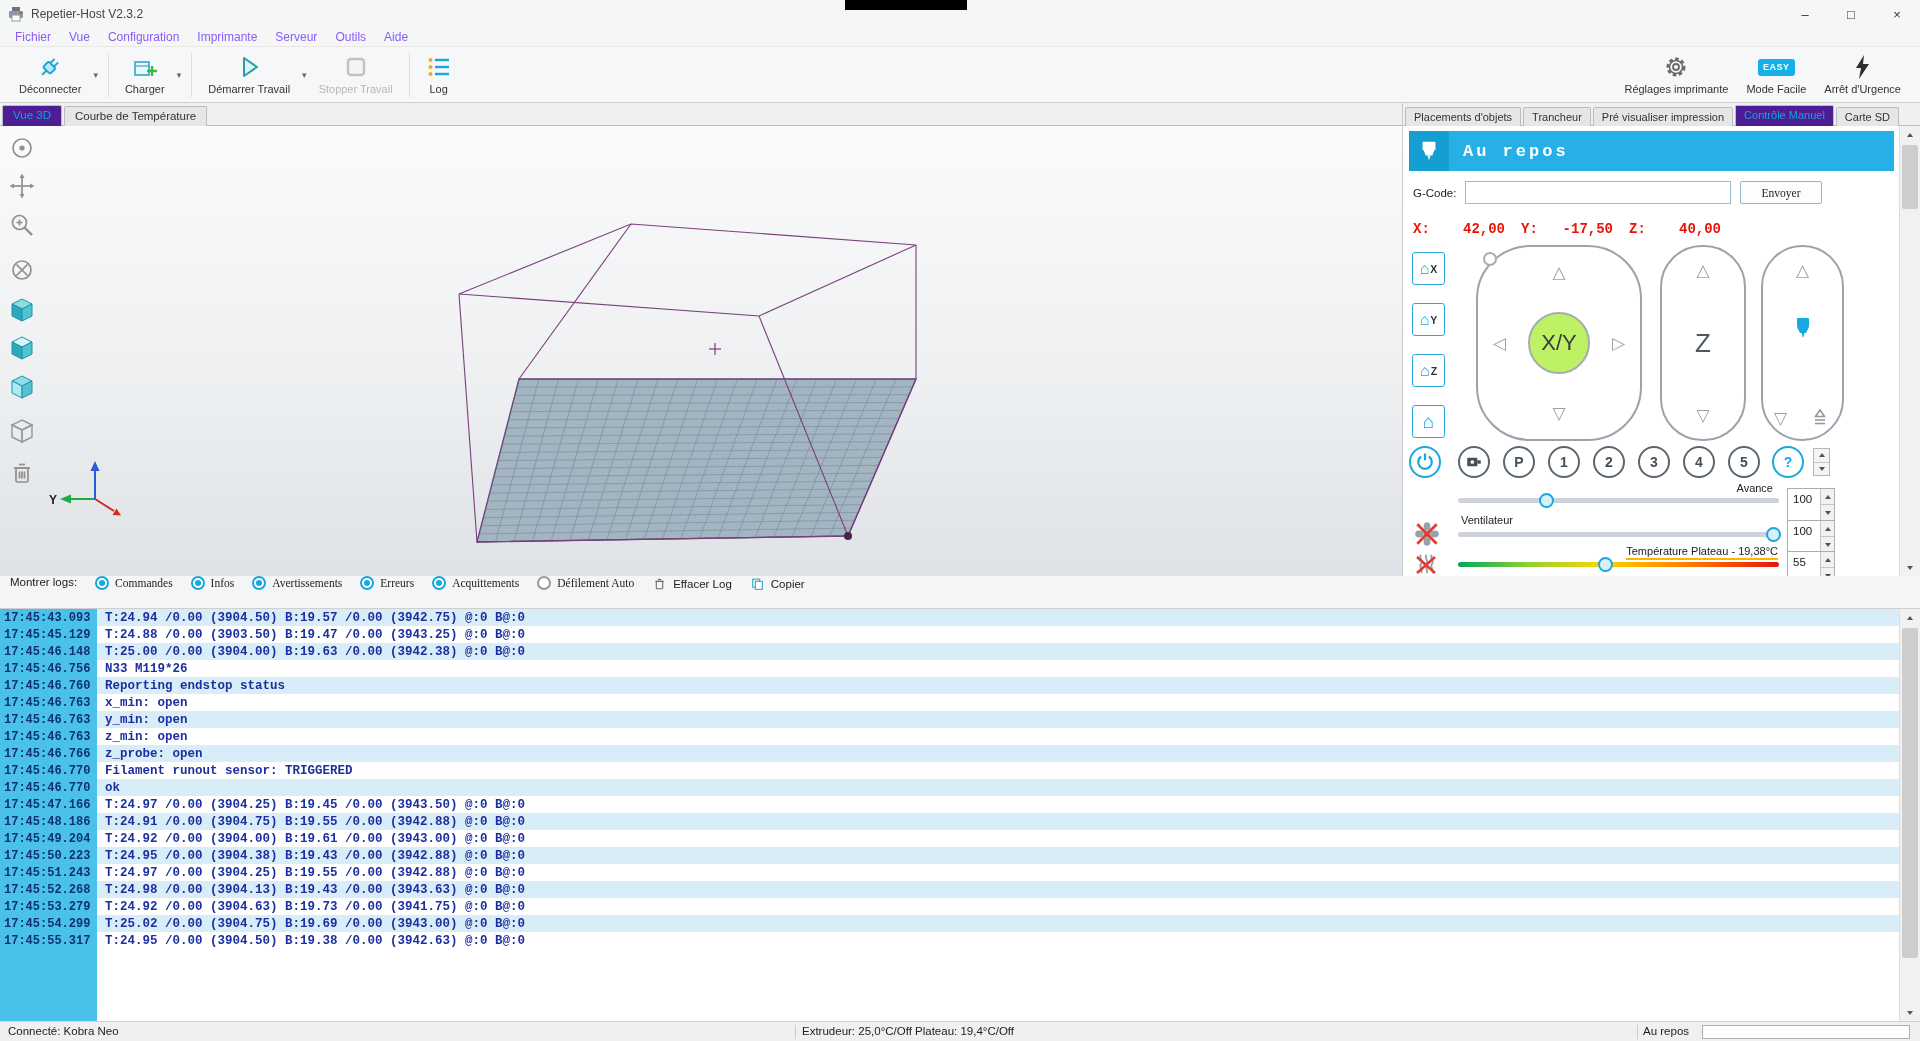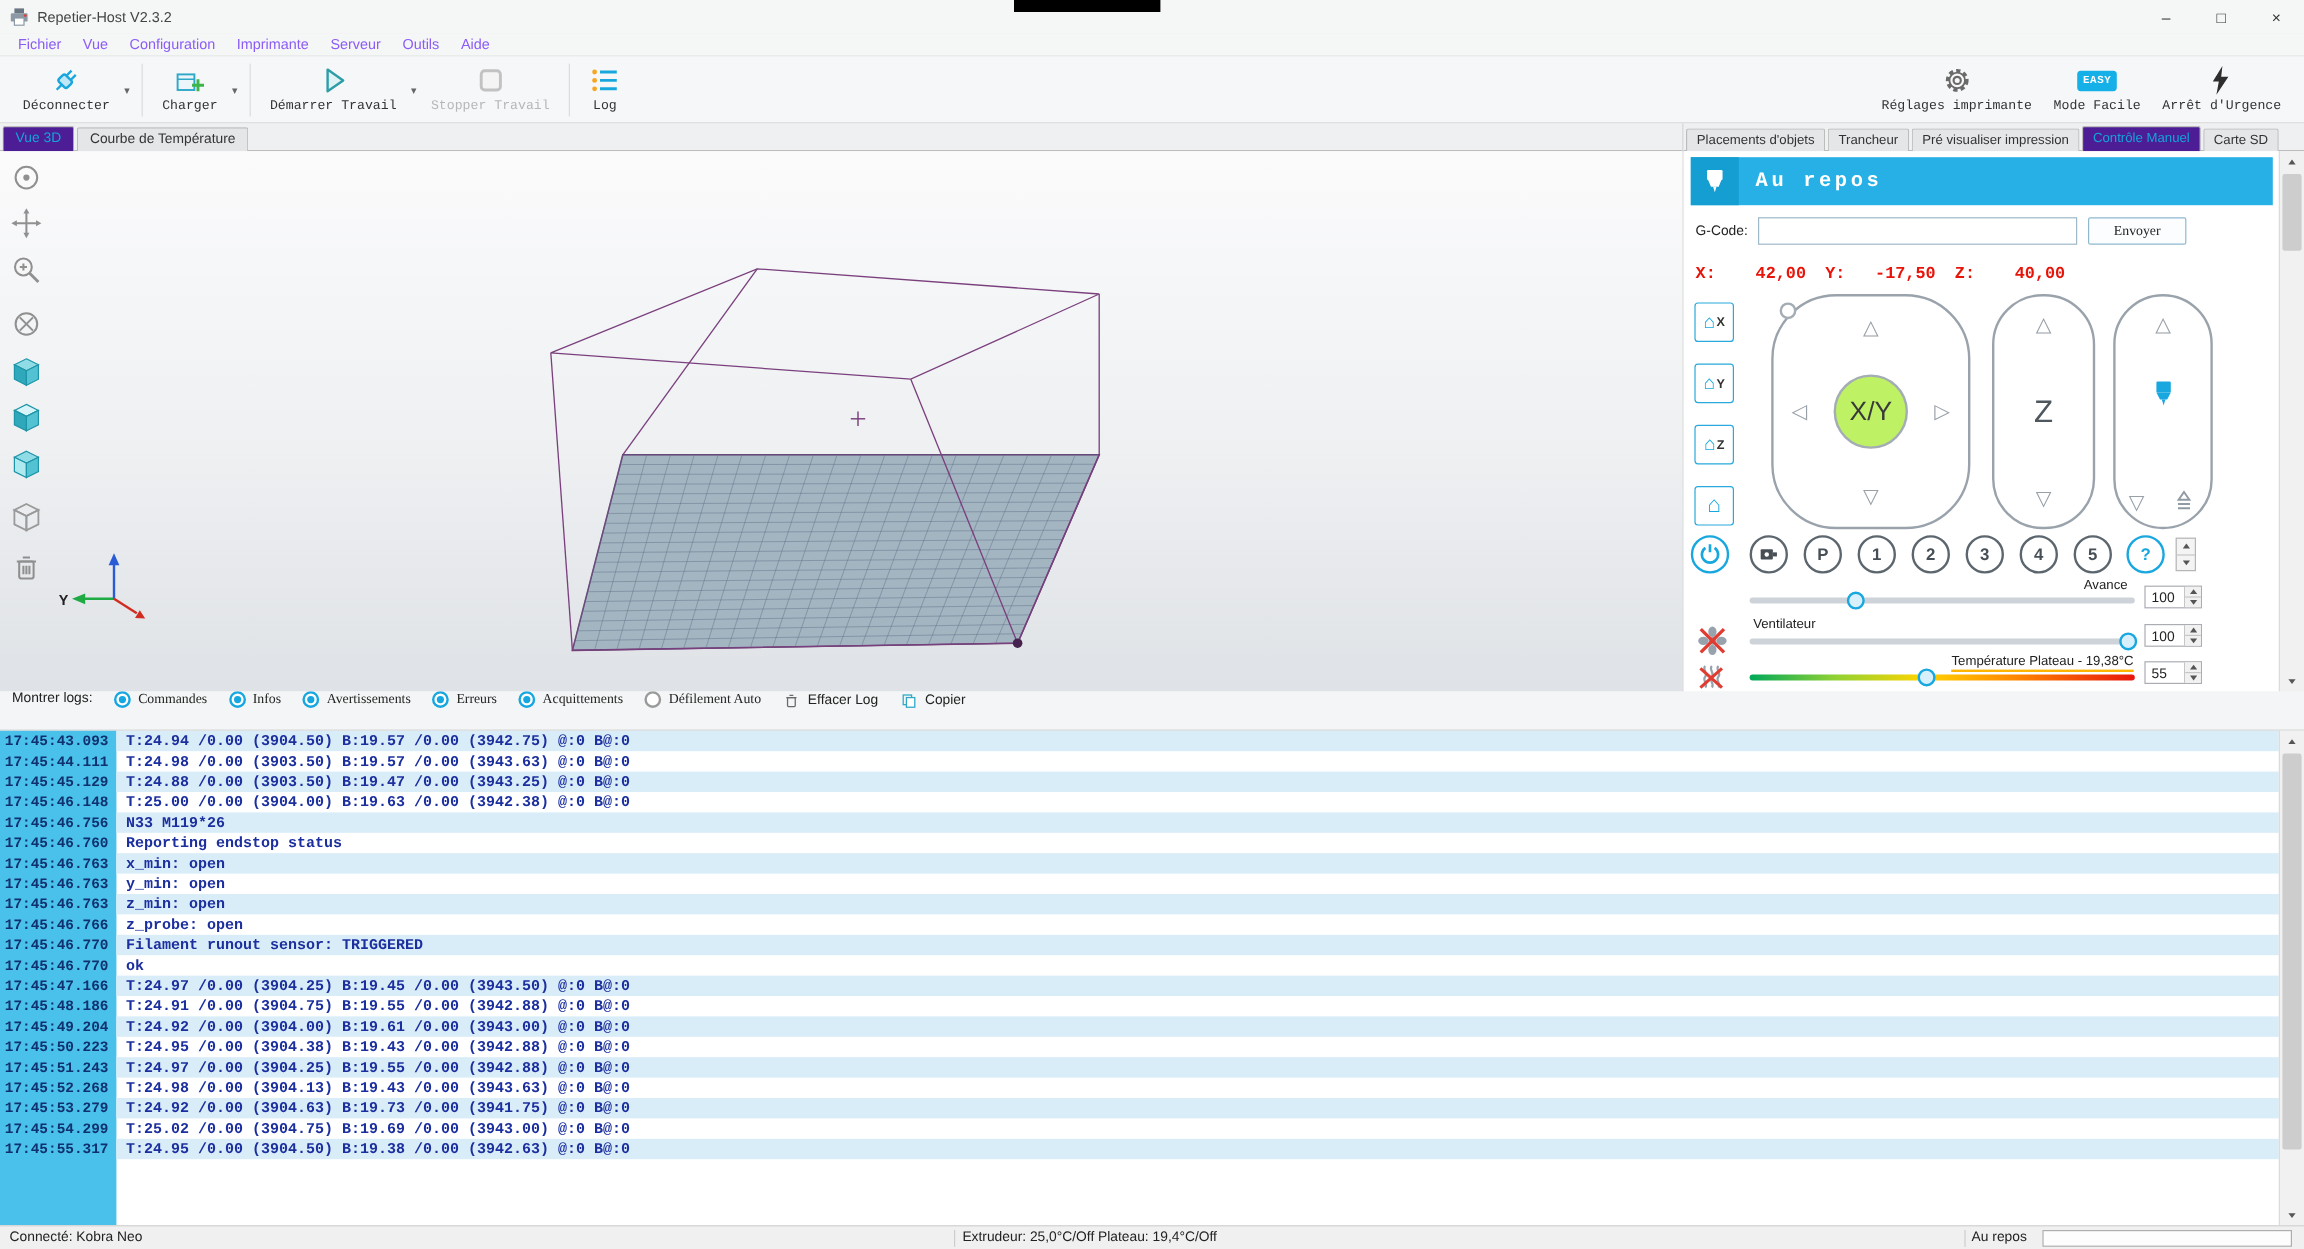--- a/index.html
+++ b/index.html
@@ -12,21 +12,21 @@
 .win-btns{margin-left:auto;display:flex;height:100%}
 .win-btn{width:46px;height:100%;display:flex;align-items:center;justify-content:center;font-size:13px;color:#333;background:none;border:none;font-family:inherit}
 .notch{position:absolute;left:845px;top:0;width:122px;height:10px;background:#000;z-index:99}
 
 
 .menubar{height:18px;display:flex;align-items:center;background:#f5f6f6;padding-left:6px}
 .menu-item{padding:0 9px;font-size:12px;line-height:18px;color:#8b5cf6}
 
 
 .toolbar{height:57px;background:#f6f7f8;border-top:1px solid #e8e8e8;border-bottom:1px solid #cfcfcf;display:flex;align-items:center;padding:0 10px}
-.tbtn{display:flex;flex-direction:column;align-items:center;justify-content:center;gap:3px;height:52px;padding:3px 9px;font-size:11px;color:#333;background:none;border:none;font-family:Liberation Mono, monospace;white-space:nowrap}
+.tbtn{display:flex;flex-direction:column;align-items:center;justify-content:center;gap:3px;height:52px;padding:3px 9px;font-size:11px;color:#333;background:none;border:none;font-family:Liberation Sans, sans-serif;white-space:nowrap}
 .tbtn .ticon{height:26px;display:flex;align-items:center}
 .tbtn.disabled{color:#b7b7b7}
 .tcaret{font-size:9px;color:#666;padding:0 3px;background:none;border:none}
 .tsep{width:1px;height:44px;background:#ddd;margin:0 7px}
 .tspacer{flex:1}
 .easy-badge{background:#16b0e8;color:#fff;font-size:9px;font-weight:bold;border-radius:3px;padding:4px 5px;letter-spacing:.5px;line-height:1}
 
 
 .main{display:flex;height:473px;background:#fff}
 .left{width:1402px;display:flex;flex-direction:column}
@@ -82,21 +82,21 @@
 .mini-spin{left:410px;top:322px;width:17px;height:28px;border:1px solid #b5b5b5;display:flex;flex-direction:column;background:#f4f4f4}
 .mini-spin>div{flex:1;display:flex;align-items:center;justify-content:center}
 .mini-spin>div+div{border-top:1px solid #c6c6c6}
 .tri-up{width:0;height:0;border-left:3.5px solid transparent;border-right:3.5px solid transparent;border-bottom:4.5px solid #555}
 .tri-down{width:0;height:0;border-left:3.5px solid transparent;border-right:3.5px solid transparent;border-top:4.5px solid #555}
 .slider-label{position:absolute;font-size:11px;color:#222;white-space:nowrap}
 .temp-label{border-bottom:2px solid #ffb400;padding-bottom:1px}
 .track{position:absolute;height:5px;border-radius:3px;background:#cdd3d8;width:321px;left:55px}
 .track.temp{background:linear-gradient(90deg,#00a85a,#8fd134 22%,#ffd400 45%,#ff8a00 68%,#e8150d 100%)}
 .thumb{position:absolute;width:15px;height:15px;border-radius:50%;background:#d7f0fb;border:2px solid #18a7df;top:-5px}
-.vbox{position:absolute;left:384px;width:48px;height:19px;border:1px solid #abadb3;display:flex;background:#fff}
+.vbox{position:absolute;left:384px;width:48px;height:33px;border:1px solid #abadb3;display:flex;background:#fff}
 .vbox .num{flex:1;font-size:11.5px;padding:4px 0 0 5px}
 .vbox .spin{width:14px;border-left:1px solid #c6c6c6;display:flex;flex-direction:column}
 .vbox .spin>div{flex:1;background:#f1f1f1;display:flex;align-items:center;justify-content:center}
 .vbox .spin>div+div{border-top:1px solid #c6c6c6}
 
 
 .vscroll{width:21px;background:#f1f1f1;border-left:1px solid #dcdcdc;position:relative}
 .vs-arrow{position:absolute;left:0;width:20px;height:17px;display:flex;align-items:center;justify-content:center;background:#f1f1f1;border:none}
 .vs-arrow.bottom{bottom:0}
 .vs-thumb{position:absolute;left:2px;width:16px;background:#cdcdcd;border-radius:2px}
@@ -613,24 +613,20 @@
 
 <div class="logarea">
   <div class="log-gutter"></div>
   <div class="log-rows">
 
   <div class="log-row">
       <div class="log-time">17:45:43.093</div>
       <div class="log-text">T:24.94 /0.00 (3904.50) B:19.57 /0.00 (3942.75) @:0 B@:0</div>
     </div>
       <div class="log-row">
-      <div class="log-time">17:45:44.111</div>
-      <div class="log-text">T:24.98 /0.00 (3903.50) B:19.57 /0.00 (3943.63) @:0 B@:0</div>
-    </div>
-      <div class="log-row">
       <div class="log-time">17:45:45.129</div>
       <div class="log-text">T:24.88 /0.00 (3903.50) B:19.47 /0.00 (3943.25) @:0 B@:0</div>
     </div>
       <div class="log-row">
       <div class="log-time">17:45:46.148</div>
       <div class="log-text">T:25.00 /0.00 (3904.00) B:19.63 /0.00 (3942.38) @:0 B@:0</div>
     </div>
       <div class="log-row">
       <div class="log-time">17:45:46.756</div>
       <div class="log-text">N33 M119*26</div>

